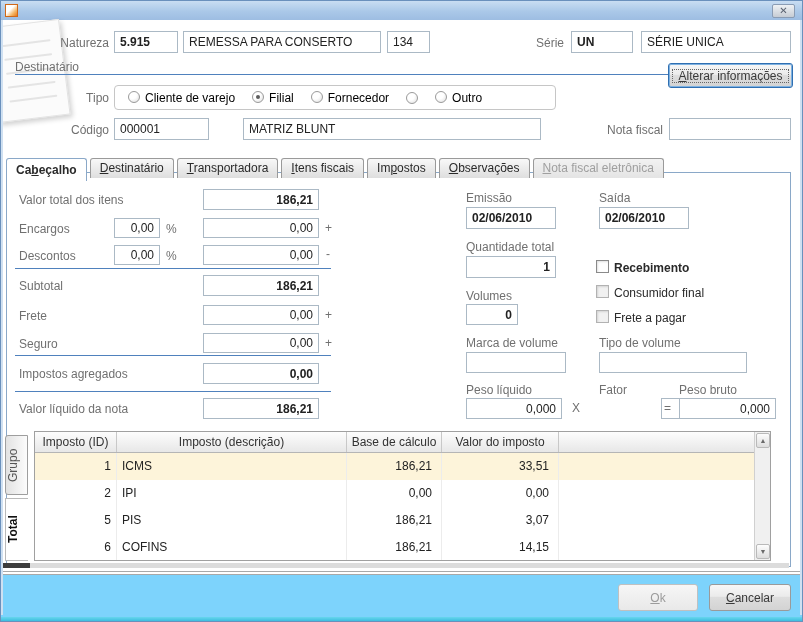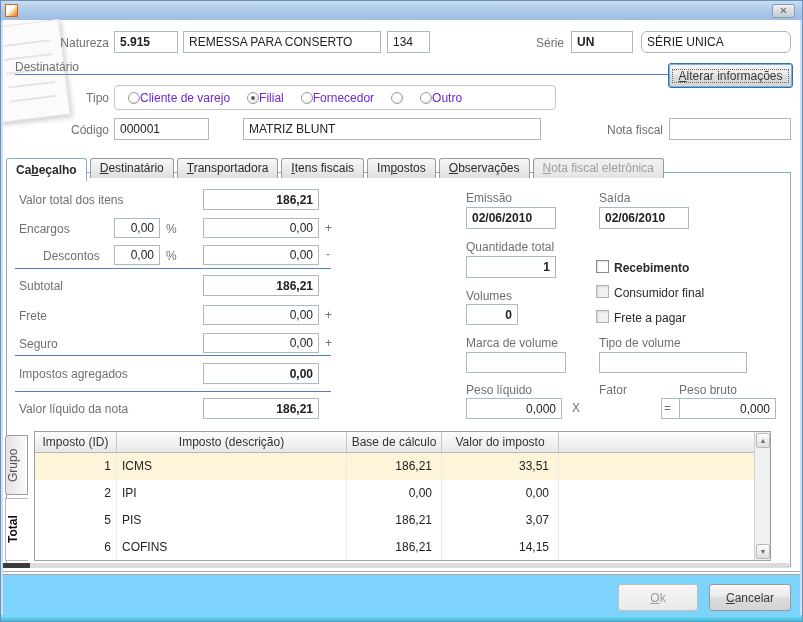--- a/index.html
+++ b/index.html
@@ -41,21 +41,21 @@
     border:1px solid #9a9a9a; border-radius:3px; cursor:default; }
   .btn.focus { border:1px solid #2f6fb2; box-shadow:0 0 0 1px #7eb1e0 inset; }
   .btn.focus .inner { outline:1px dotted #666; outline-offset:-4px; display:block; padding:3px 0; }
   .btn.disabled { color:#9b9b9b; border-color:#c0c0c0;
     background:linear-gradient(to bottom,#f6f6f6,#e9e9e9); }
   .accel { text-decoration:underline; }
 
   
   .grpbox { position:absolute; border:1px solid #c6c6c6; border-radius:4px; background:#fff;
     display:flex; align-items:center; gap:17px; padding-left:13px; }
-  .radio { display:flex; align-items:center; color:#6d28d9; }
+  .radio { display:flex; gap:5px; color:#000000; }
   .rdot { width:12px; height:12px; border-radius:50%; border:1px solid #9a9a9a;
     background:radial-gradient(circle at 35% 30%,#ffffff 40%,#dcdcdc 100%); position:relative; }
   .radio.checked .rdot::after { content:""; position:absolute; left:3px; top:3px; width:4px; height:4px;
     border-radius:50%; background:#5d5d5d; }
 
   
   .tabbar { position:absolute; left:5px; top:157px; height:23px; display:flex; align-items:flex-start; z-index:5; }
   .tab { height:20px; margin-right:3px; padding:0 9px; line-height:19px; white-space:nowrap;
     background:linear-gradient(to bottom,#f8f8f8,#dedede); border:1px solid #9a9a9a;
     border-bottom:none; border-radius:3px 3px 0 0; color:#2a2a2a; cursor:default; }
@@ -130,21 +130,21 @@
       <div class="ln" style="top:60px"></div>
     <div class="ln" style="top:74px"></div>
   </div>
 
   <div class="lbl r" style="left:30px; top:35px; width:78px;">Natureza</div>
   <input class="fld bold" style="left: 113px; top: 30px; width: 64px; height: 22px;" readonly="" value="5.915">
   <input class="fld" style="left: 182px; top: 30px; width: 198px; height: 22px;" readonly="" value="REMESSA PARA CONSERTO">
   <input class="fld" style="left: 386px; top: 30px; width: 43px; height: 22px;" readonly="" value="134">
   <div class="lbl r" style="left:495px; top:35px; width:68px;">Série</div>
   <input class="fld bold" style="left: 570px; top: 30px; width: 62px; height: 22px;" readonly="" value="UN">
-  <input class="fld" style="left: 640px; top: 30px; width: 150px; height: 22px; border-radius: 6px;" readonly="" value="SÉRIE UNICA">
+  <input class="fld" style="left: 640px; top: 30px; width: 150px; height: 22px;" readonly="" value="SÉRIE UNICA">
 
   <div class="lbl" style="left:14px; top:59px;">Destinatário</div>
   <div class="sep-blue" style="left:14px; top:73px; width:775px;"></div>
   <button class="btn focus" style="left:667px; top:62px; width:125px; height:25px;">
     <span class="inner"><span class="accel">A</span><span>lterar informações</span></span>
   </button>
 
   <div class="lbl r" style="left:40px; top:90px; width:68px;">Tipo</div>
   <div class="grpbox" style="left:113px; top:84px; width:442px; height:25px;">
     <div class="radio">
@@ -188,21 +188,21 @@
 
   <div class="lbl" style="left:18px; top:192px;">Valor total dos itens</div>
   <input class="fld num bold" style="left: 202px; top: 188px; width: 116px; height: 21px;" readonly="" value="186,21">
 
   <div class="lbl" style="left:18px; top:221px;">Encargos</div>
   <input class="fld num" style="left: 113px; top: 217px; width: 46px; height: 20px;" readonly="" value="0,00">
   <div class="sign" style="left:165px; top:221px;">%</div>
   <input class="fld num" style="left: 202px; top: 217px; width: 116px; height: 20px;" readonly="" value="0,00">
   <div class="sign" style="left:324px; top:220px;">+</div>
 
-  <div class="lbl" style="left:18px; top:248px;margin-left:24px;">Descontos</div>
+  <div class="lbl" style="left:18px; top:248px;">Descontos</div>
   <input class="fld num" style="left: 113px; top: 244px; width: 46px; height: 20px;" readonly="" value="0,00">
   <div class="sign" style="left:165px; top:248px;">%</div>
   <input class="fld num" style="left: 202px; top: 244px; width: 116px; height: 20px;" readonly="" value="0,00">
   <div class="sign" style="left:325px; top:246px;">-</div>
 
   <div class="sep-blue" style="left:14px; top:267px; width:316px;"></div>
 
   <div class="lbl" style="left:18px; top:278px;">Subtotal</div>
   <input class="fld num bold" style="left: 202px; top: 274px; width: 116px; height: 21px;" readonly="" value="186,21">
 

